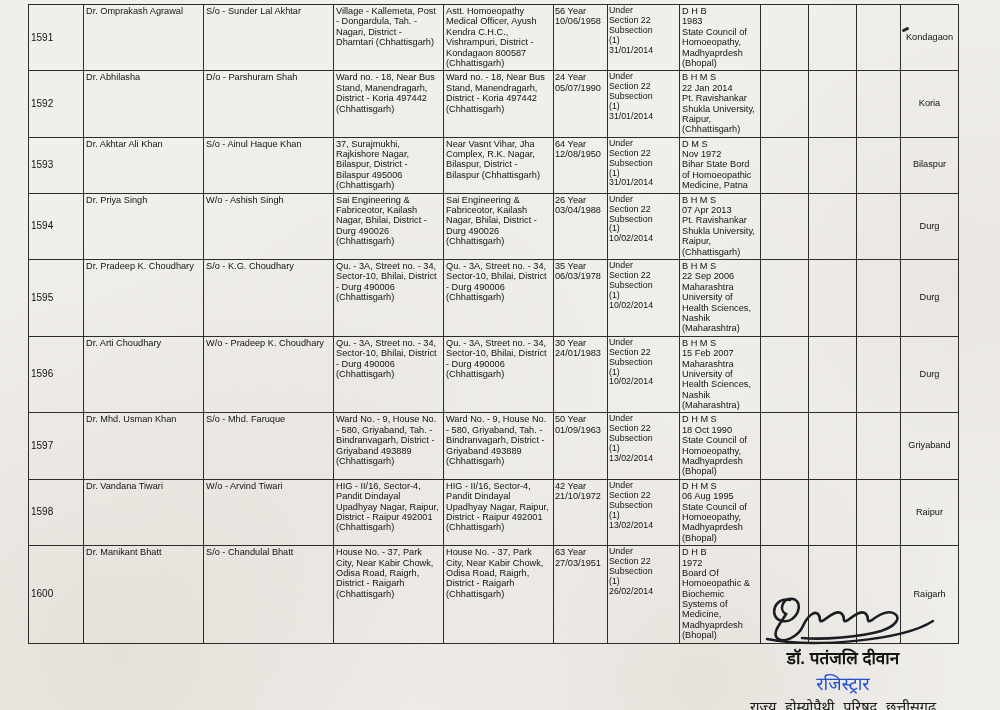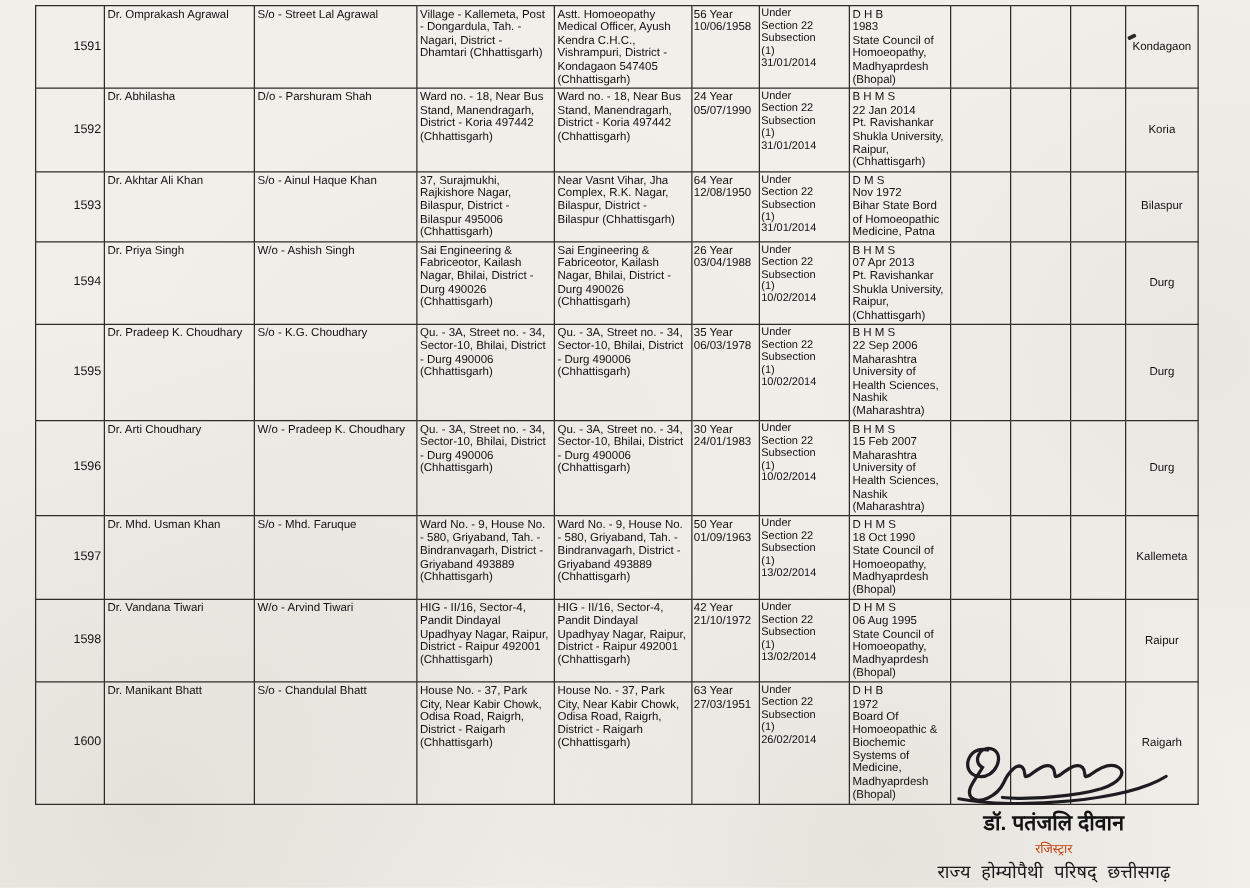--- a/index.html
+++ b/index.html
@@ -19,40 +19,40 @@
     background:transparent;
   }
   .registry td{
     border:1.5px solid #2e2c28;
     padding:1px 2px 2px 2px;
     font-size:9.2px;line-height:1.13;
     vertical-align:top;text-align:left;
     white-space:pre-line;word-wrap:break-word;overflow:hidden;
     color:#121212;
   }
-  .registry td.serial{ text-align:right;vertical-align:middle;font-size:10px; }
+  .registry td.serial{ text-align:left;vertical-align:middle;font-size:10px; }
   .registry td.agecell{ padding-left:1px;padding-right:1px;margin-top:42px; }
   .registry td.section{ font-size:8.8px;padding-left:1px;padding-right:16px; }
   .registry td.district{ text-align:center;vertical-align:middle;margin-top:39px; }
   tr.r0{height:58px} tr.r1{height:66px} tr.r2{height:50px}
   tr.r3{height:62px} tr.r4{height:75px} tr.r5{height:73px}
   tr.r6{height:60px} tr.r7{height:64px} tr.r8{height:88px}
 
   .ink-mark{
     position:absolute;left:902px;top:28px;width:7px;height:3px;
     background:#2a2a2a;transform:rotate(-25deg);border-radius:1px;
   }
   .sig-block{
     position:absolute;left:708px;top:586px;width:270px;text-align:center;
   }
   .sig-scribble{
     position:absolute;left:52px;top:2px;
   }
   .sig-name{ padding-top:60px;font-weight:bold;font-size:17px;color:#141414; }
-  .sig-title{ font-size:10px;margin-top:2px;color:#c2410c; }
+  .sig-title{ font-size:18px;margin-top:2px;color:#1d4ed8; }
   .sig-org{ font-size:14.5px;margin-top:1px;color:#1a1a1a;font-family:Liberation Mono, monospace; }
 </style>
 </head>
 <body>
 
 <table class="registry">
   <colgroup>
     <col style="width:55px">
       <col style="width:120px">
       <col style="width:130px">
@@ -63,23 +63,23 @@
       <col style="width:81px">
       <col style="width:48px">
     <col style="width:48px">
       <col style="width:44px">
       <col style="width:58px">
   </colgroup>
   <tbody>
     <tr class="r0">
       <td class="serial">1591</td>
       <td>Dr. Omprakash Agrawal</td>
-      <td>S/o - Street Lal Agrawal</td>
+      <td>S/o - Sunder Lal Akhtar</td>
       <td>Village - Kallemeta, Post - Dongardula, Tah. - Nagari, District - Dhamtari (Chhattisgarh)</td>
-      <td>Astt. Homoeopathy Medical Officer, Ayush Kendra C.H.C., Vishrampuri, District - Kondagaon 547405 (Chhattisgarh)</td>
+      <td>Astt. Homoeopathy Medical Officer, Ayush Kendra C.H.C., Vishrampuri, District - Kondagaon 800587 (Chhattisgarh)</td>
       <td class="agecell">56 Year
 10/06/1958</td>
       <td class="section">Under Section 22
 Subsection (1)
 31/01/2014</td>
       <td>D H B
 1983
 State Council of Homoeopathy, Madhyaprdesh (Bhopal)</td>
       <td></td>
       <td></td>
@@ -191,21 +191,21 @@
 01/09/1963</td>
       <td class="section">Under Section 22
 Subsection (1)
 13/02/2014</td>
       <td>D H M S
 18 Oct 1990
 State Council of Homoeopathy, Madhyaprdesh (Bhopal)</td>
       <td></td>
       <td></td>
       <td></td>
-      <td class="district">Kallemeta</td>
+      <td class="district">Griyaband</td>
     </tr>
     <tr class="r7">
       <td class="serial">1598</td>
       <td>Dr. Vandana Tiwari</td>
       <td>W/o - Arvind Tiwari</td>
       <td>HIG - II/16, Sector-4, Pandit Dindayal Upadhyay Nagar, Raipur, District - Raipur 492001 (Chhattisgarh)</td>
       <td>HIG - II/16, Sector-4, Pandit Dindayal Upadhyay Nagar, Raipur, District - Raipur 492001 (Chhattisgarh)</td>
       <td class="agecell">42 Year
 21/10/1972</td>
       <td class="section">Under Section 22

